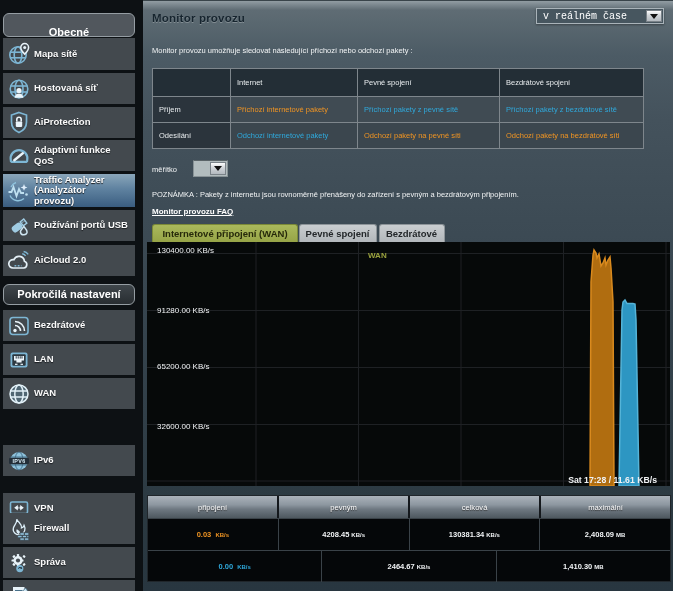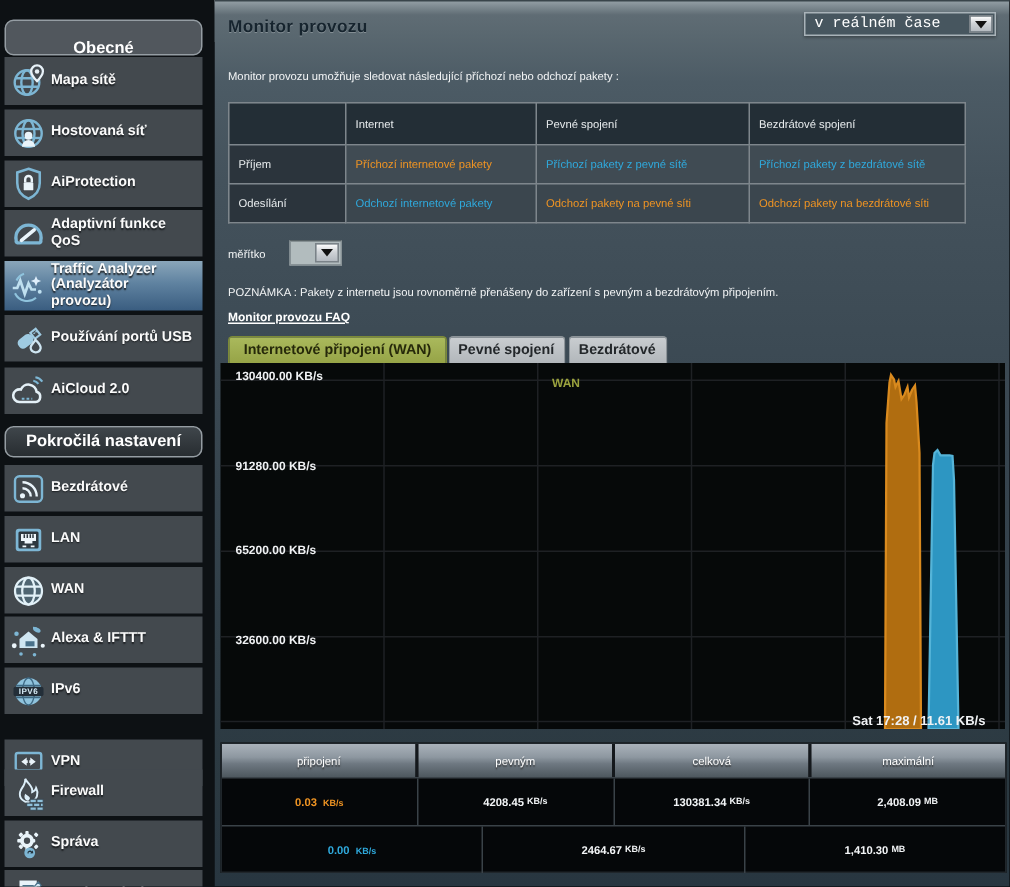--- a/index.html
+++ b/index.html
@@ -34,21 +34,21 @@
   #faq { position:absolute; left:9px; top:207px; font-size:8px; font-weight:bold; color:#fff; text-decoration:underline; }
 
   
   .tab { position:absolute; top:224px; height:18px; font-size:9.5px; font-weight:bold; white-space:nowrap; display:flex; align-items:center; justify-content:center; border-radius:3px 3px 0 0; }
   #tabA { left:9px; width:146px; background:linear-gradient(#aab95c,#96a447); color:#26290a; border:1px solid #7c8a38; border-bottom:none; }
   #tabB { left:155.5px; width:78px; background:linear-gradient(#c9cdd0,#b2b7bb); color:#23272a; border:1px solid #8d9499; border-bottom:none; }
   #tabC { left:235.5px; width:66px; background:linear-gradient(#c9cdd0,#b2b7bb); color:#23272a; border:1px solid #8d9499; border-bottom:none; }
 
   
   #chart { position:absolute; left:4px; top:242px; width:523px; height:244px; background:#060909; }
-  .ylab { position:absolute; left:10px; font-size:8px; font-weight:bold; color:#f0f2f4;text-align:center; }
+  .ylab { position:absolute; left:10px; font-size:8px; font-weight:normal; color:#f0f2f4;text-align:center; }
   #wan { position:absolute; left:221px; top:9px; font-size:8px; font-weight:bold; color:#9aa23e; }
   #stime { position:absolute; right:13px; bottom:1px; font-size:8.7px; font-weight:bold; color:#f0f2f4; }
 
   
   #t2 { position:absolute; left:4px; top:495px; width:524px; height:87px; background:#050709; border:1px solid #20262b; }
   .t2h { position:absolute; left:0; top:0; width:100%; height:22px; display:flex; }
   .t2h div { flex:1; background:linear-gradient(#aab2ba 0,#8d97a0 40%,#6e7881 60%,#4e585f 100%); border-right:2px solid #14181c; display:flex; align-items:center; justify-content:center; font-size:7.6px; color:#fff; text-shadow:0 1px 1px #333; }
   .t2h div:last-child { border-right:none; }
   .t2r { position:absolute; left:0; width:100%; height:32px; display:flex; border-top:1px solid #3a4248; }
   .t2r div { flex:1; border-right:1px solid #3a4248; display:flex; align-items:center; justify-content:center; font-size:7.5px; font-weight:bold; color:#f2f4f6; }
@@ -285,36 +285,20 @@
             <g fill="none" stroke="#e2f1f8" stroke-width="1.5">
               <circle cx="12" cy="12" r="9"></circle>
               <ellipse cx="12" cy="12" rx="4.2" ry="9"></ellipse>
               <line x1="3.4" y1="9" x2="20.6" y2="9"></line>
               <line x1="3.4" y1="15" x2="20.6" y2="15"></line>
             </g>
           </svg>
       </span>
         <span class="tx">WAN</span>
       </div>
-    <div class="mi" style="top:383px;height:31px">
-        <span class="ic">
-      <svg width="26" height="26" viewBox="0 0 26 26">
-            <path d="M13,7 l6,5 v6 h-12 v-6 Z" fill="#cfe6f2"></path>
-            <rect x="11" y="13.5" width="6" height="3.4" fill="#49718a"></rect>
-            <path d="M16,4.5 a5,5 0 0 1 4,2" fill="none" stroke="#7db6d4" stroke-width="1.5"></path>
-            <ellipse cx="18.6" cy="6" rx="2.6" ry="1.5" fill="#7db6d4" transform="rotate(25 18.6 6)"></ellipse>
-            <circle cx="5" cy="8.5" r="1.5" fill="#7db6d4"></circle>
-            <circle cx="3.5" cy="16.5" r="1.6" fill="#eaf4fa"></circle>
-            <circle cx="22.5" cy="16.5" r="1.4" fill="#eaf4fa"></circle>
-            <circle cx="8" cy="22" r="1.2" fill="#7db6d4"></circle>
-            <circle cx="17" cy="22.5" r="1.2" fill="#7db6d4"></circle>
-          </svg>
-      </span>
-        <span class="tx">Alexa &amp; IFTTT</span>
-      </div>
     <div class="mi" style="top:417px;height:31px">
         <span class="ic">
       <svg width="24" height="24" viewBox="0 0 24 24">
             <circle cx="12" cy="12" r="9" fill="#8fc3dd"></circle>
             <g fill="none" stroke="#3f6a85" stroke-width="0.9">
               <ellipse cx="12" cy="12" rx="4" ry="9"></ellipse>
               <path d="M3.6,8 h16.8 M3.6,16 h16.4"></path>
             </g>
             <rect x="2" y="8.8" width="20" height="6.4" rx="1.4" fill="#232e38"></rect>
             <text x="12" y="13.9" font-family="Liberation Sans, sans-serif" font-size="5.4" font-weight="bold" fill="#d7ecf6" text-anchor="middle" letter-spacing="0.3">IPV6</text>

